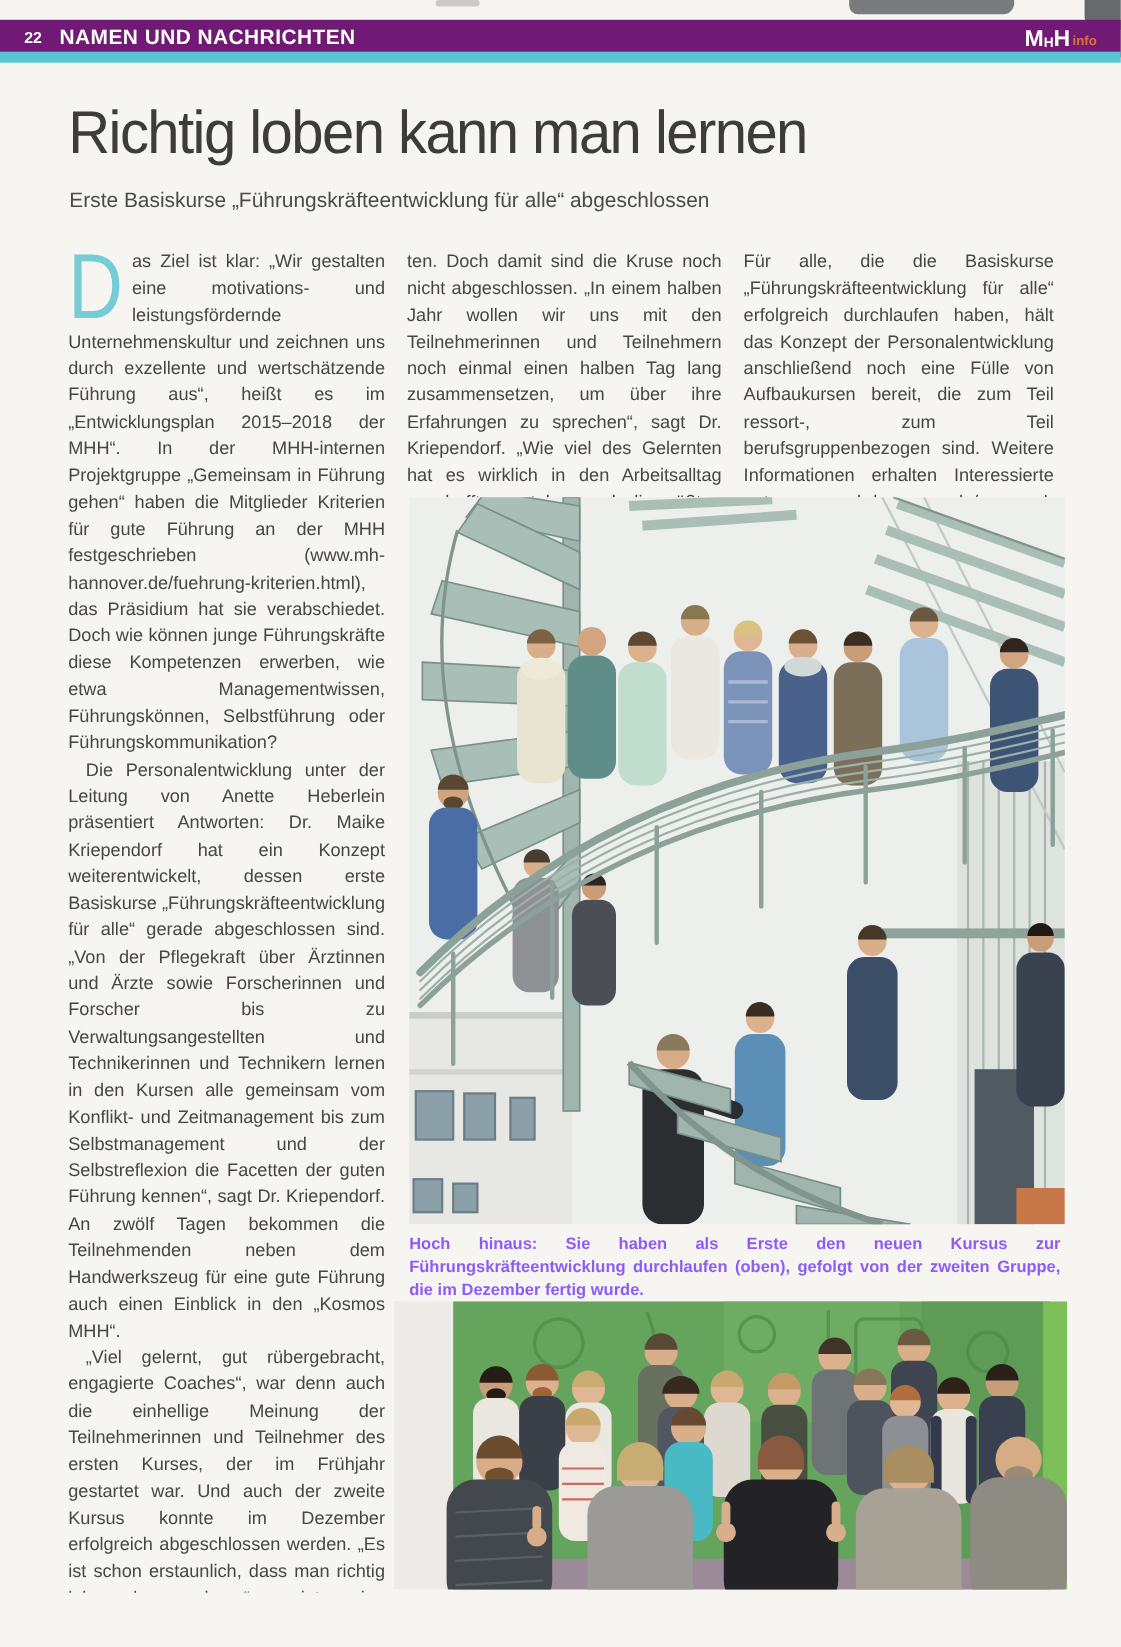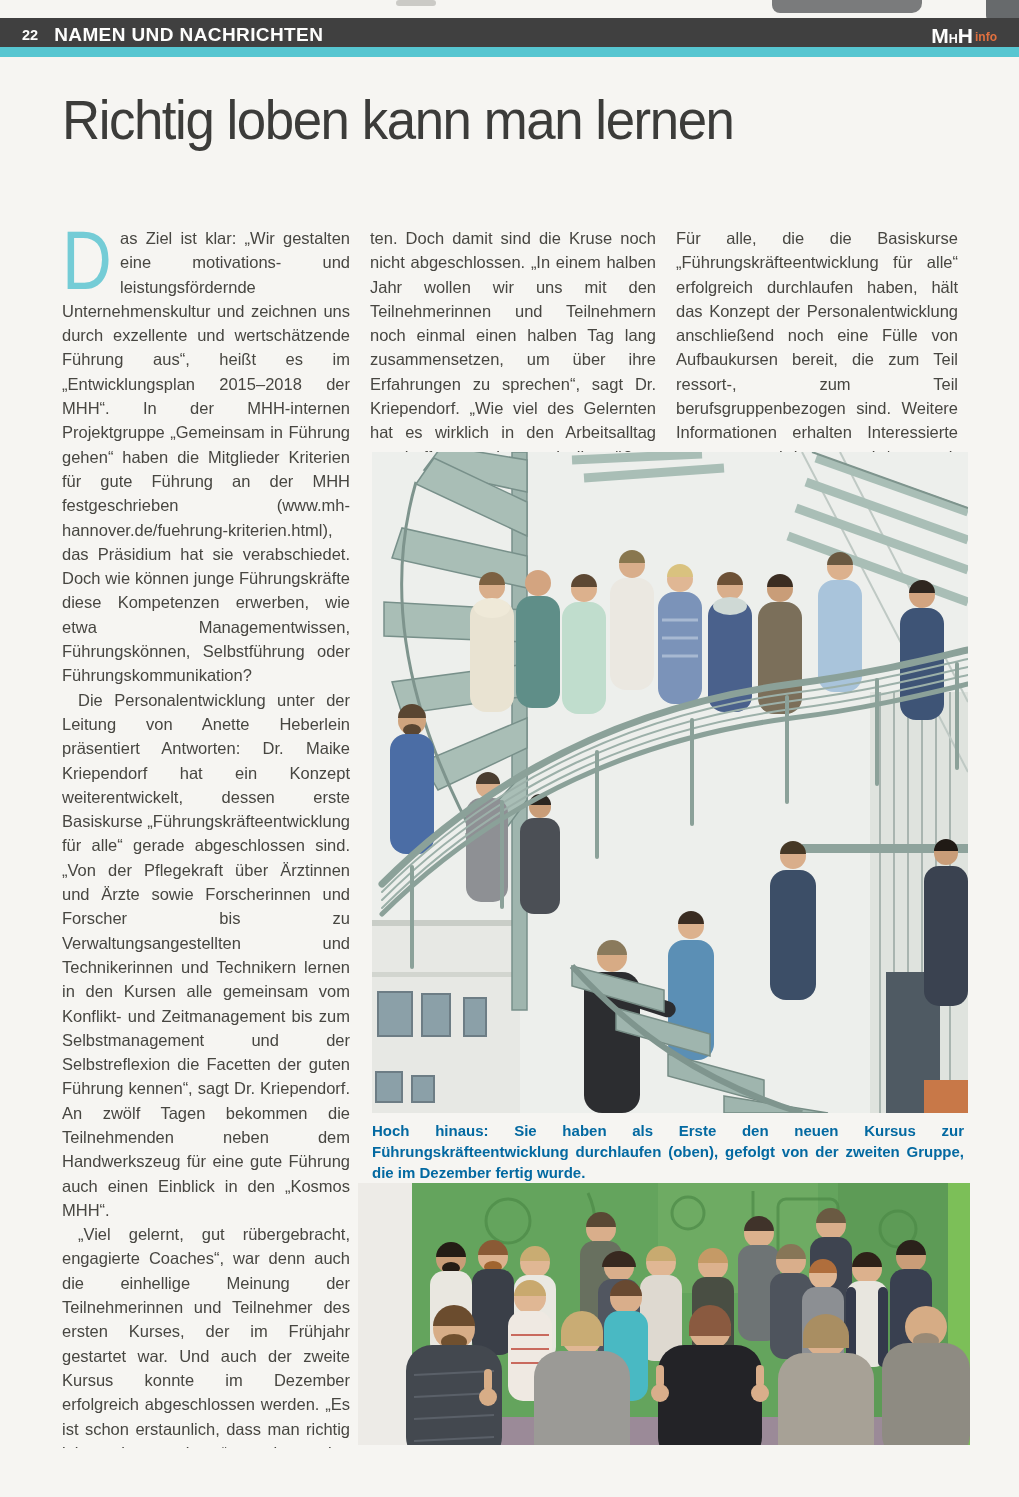--- a/index.html
+++ b/index.html
@@ -4,21 +4,21 @@
 <style>
   html,body{margin:0;padding:0;background:#f5f4f1;}
   .page{position:relative;width:1019px;height:1497px;margin:0 auto;background:#f6f5f2;overflow:hidden;
         font-family:"Liberation Sans","DejaVu Sans",sans-serif;}
   
   .smudge{position:absolute;}
   .s1{left:772px;top:0;width:150px;height:13px;background:#4a4c4e;border-radius:0 0 10px 8px;opacity:.72;}
   .s2{left:986px;top:0;width:33px;height:27px;background:#43474a;opacity:.8;border-radius:0 0 0 12px;}
   .s3{left:396px;top:0;width:40px;height:6px;background:#7a7a76;opacity:.35;border-radius:3px;}
   
-  .topbar{position:absolute;left:0;top:18px;width:100%;height:16px;background:#404040;
+  .topbar{position:absolute;left:0;top:18px;width:100%;height:16px;background:#701a75;
           display:flex;align-items:center;padding:17px 22px;box-sizing:border-box;color:#fdfdfc;}
   .pageno{font-size:14.5px;font-weight:700;margin-right:16px;}
   .section{font-size:19px;font-weight:700;letter-spacing:.4px;}
   .logo{margin-left:auto;display:flex;align-items:center;font-weight:700;line-height:1;}
   .logo .big{font-size:21px;}
   .logo .sub{font-size:12.5px;display:inline-block;transform:translateY(4px);}
   .logo .info{color:#e0703f;font-size:12px;margin-left:2px;transform:translateY(2px);}
   .stripe{position:absolute;left:0;top:47px;width:100%;height:10px;background:#57c6d1;}
   
   .headline{position:absolute;left:62px;top:88px;margin:0;width:910px;
@@ -33,21 +33,21 @@
   .col3{left:676px;width:282px;height:226px;}
   .p{margin:0;}
   .indent{text-indent:16px;}
   .dropcap{float:left;width:52px;font-size:84px;line-height:64px;font-weight:400;color:#74ccd6;
            transform:scaleX(.82);transform-origin:left;margin:2px 6px 0 0;}
   
   .photo{position:absolute;margin:0;padding:0;}
   .photo svg{display:block;width:100%;height:100%;}
   .photo1{left:372px;top:452px;width:596px;height:661px;}
   .caption{position:absolute;left:372px;top:1120px;width:592px;font-size:15px;line-height:21px;
-           font-weight:700;color:#0369a1;text-align:justify;}
+           font-weight:700;color:#8b5cf6;text-align:justify;}
   .photo2{left:358px;top:1183px;width:612px;height:262px;}
 </style>
 </head>
 <body>
 
 <div class="page">
 
   <div class="smudge s1"></div>
   <div class="smudge s2"></div>
   <div class="smudge s3"></div>
@@ -58,20 +58,21 @@
     <span class="logo">
       <span class="big">M</span>
         <span class="sub">H</span>
         <span class="big">H</span>
         <span class="info">info</span>
     </span>
   </header>
   <div class="stripe"></div>
 
   <h1 class="headline">Richtig loben kann man lernen</h1>
+  <h2 class="subtitle">Erste Basiskurse „Führungskräfteentwicklung für alle“ abgeschlossen</h2>
 
   <div class="col col1">
     <p class="p"><span class="dropcap">D</span><span>as Ziel ist klar: „Wir gestalten eine motivations- und leistungsfördernde Unternehmenskultur und zeichnen uns durch exzellente und wertschätzende Führung aus“, heißt es im „Entwicklungsplan 2015–2018 der MHH“. In der MHH-internen Projektgruppe „Gemeinsam in Führung gehen“ haben die Mitglieder Kriterien für gute Führung an der MHH festgeschrieben (www.mh-hannover.de/fuehrung-kriterien.html), das Präsidium hat sie verabschiedet. Doch wie können junge Führungskräfte diese Kompetenzen erwerben, wie etwa Managementwissen, Führungskönnen, Selbstführung oder Führungskommunikation?</span></p>
     <p class="p indent">Die Personalentwicklung unter der Leitung von Anette Heberlein präsentiert Antworten: Dr. Maike Kriependorf hat ein Konzept weiterentwickelt, dessen erste Basiskurse „Führungskräfteentwicklung für alle“ gerade abgeschlossen sind. „Von der Pflegekraft über Ärztinnen und Ärzte sowie Forscherinnen und Forscher bis zu Verwaltungsangestellten und Technikerinnen und Technikern lernen in den Kursen alle gemeinsam vom Konflikt- und Zeitmanagement bis zum Selbstmanagement und der Selbstreflexion die Facetten der guten Führung kennen“, sagt Dr. Kriependorf. An zwölf Tagen bekommen die Teilnehmenden neben dem Handwerkszeug für eine gute Führung auch einen Einblick in den „Kosmos MHH“.</p>
     <p class="p indent">„Viel gelernt, gut rübergebracht, engagierte Coaches“, war denn auch die einhellige Meinung der Teilnehmerinnen und Teilnehmer des ersten Kurses, der im Frühjahr gestartet war. Und auch der zweite Kursus konnte im Dezember erfolgreich abgeschlossen werden. „Es ist schon erstaunlich, dass man richtig loben lernen kann“, meinte eine Teilnehmerin. „Und die Modelle zum Konfliktmanagement in Rollenspielen selbst auszuprobieren war besser als jede Theorie.“ Besonders gut kam an, dass die verschiedenen Berufsgruppen die Kurse gemeinsam absolvierten. „Dadurch haben wir alle weit über unsere jeweiligen Tellerränder hinausgeschaut“, sagte ein Teilnehmer. „Damit fördern die Kurse das Verständnis auch für andere Berufsgruppen, das uns im Arbeitsalltag manchmal abhandengekommen ist.“ Die Kurse seien ein idealer Ort zum Netzwerken.</p>
 
   </div>
 
   <div class="col col2">
     <p class="p">ten. Doch damit sind die Kruse noch nicht abgeschlossen. „In einem halben Jahr wollen wir uns mit den Teilnehmerinnen und Teilnehmern noch einmal einen halben Tag lang zusammensetzen, um über ihre Erfahrungen zu sprechen“, sagt Dr. Kriependorf. „Wie viel des Gelernten hat es wirklich in den Arbeitsalltag geschafft, wo stehen noch die größten Hürden?“</p>

